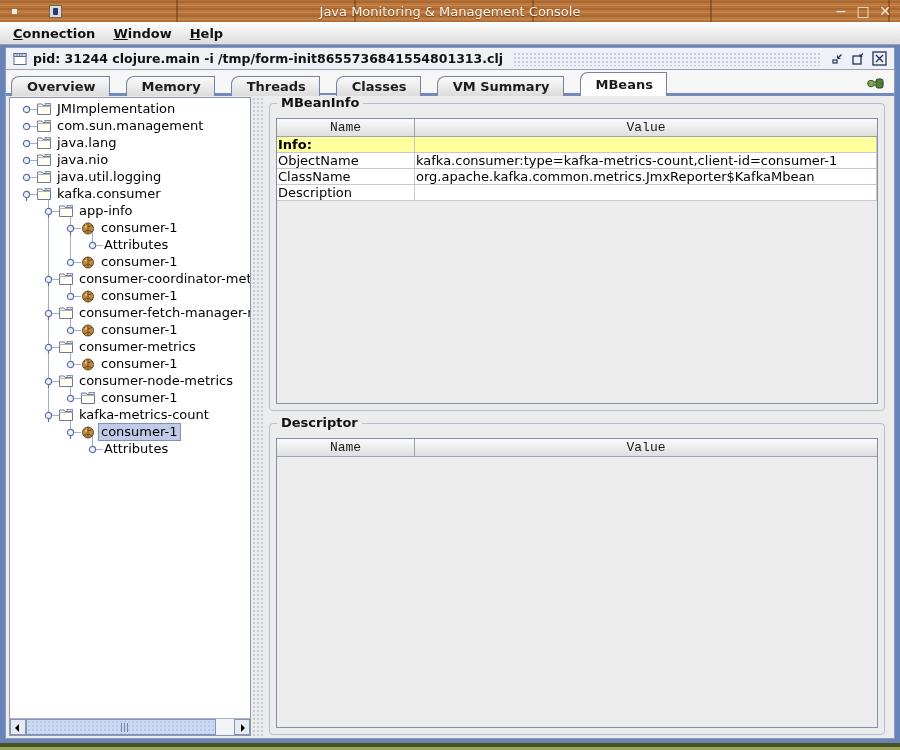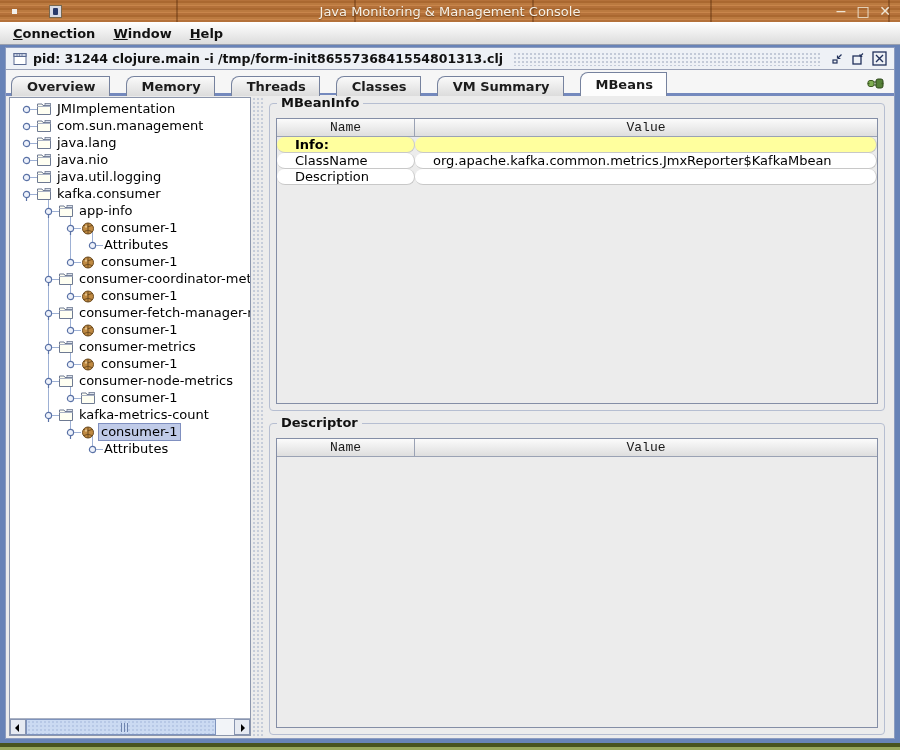--- a/index.html
+++ b/index.html
@@ -84,21 +84,21 @@
   .fs-descriptor { top:326px; height:312px; }
   .legend { position:absolute; top:-9px; left:7px; background:#ececec; padding:0 4px; font-weight:bold; font-size:13px; color:#111; }
 
   .scrollpane { position:absolute; left:6px; right:6px; top:14px; bottom:6px; border:1px solid #848ea6; background:#ececec; overflow:hidden; }
   .thead { display:grid; grid-template-columns:138px 1fr; height:18px; }
   .th { background:linear-gradient(#fbfbfb,#dedede); border-right:1px solid #9aa2b4; border-bottom:1px solid #9aa2b4;
     text-align:center; line-height:17px; font-size:13px; color:#1a1a1a;font-family:Liberation Mono, monospace; }
   .th:last-child { border-right:none; }
   .trow { display:grid; grid-template-columns:138px 1fr; height:16px; }
   .td { background:#fff; border-right:1px solid #c8c8c8; border-bottom:1px solid #c8c8c8;
-    line-height:15px; padding:0 18px; white-space:nowrap; overflow:hidden; font-size:13px; color:#000;border-radius:8px; }
+    line-height:15px; padding:0 1px; white-space:nowrap; overflow:hidden; font-size:13px; color:#000; }
   .trow.section .td { background:#ffff9e; }
   .trow.section .td.name { font-weight:bold; }
 </style>
 </head>
 <body>
 
 <div class="titlebar">
   <div class="title-dot"></div>
   <div class="app-icon"></div>
   <div class="title-text">Java Monitoring &amp; Management Console</div>
@@ -475,20 +475,24 @@
           <div class="thead">
             <div class="th">Name</div>
             <div class="th">Value</div>
           </div>
           <div id="mbeaninfo-rows">
               <div class="trow section">
                 <div class="td name">Info:</div>
                 <div class="td value"></div>
               </div>
               <div class="trow">
+                <div class="td name">ObjectName</div>
+                <div class="td value">kafka.consumer:type=kafka-metrics-count,client-id=consumer-1</div>
+              </div>
+              <div class="trow">
                 <div class="td name">ClassName</div>
                 <div class="td value">org.apache.kafka.common.metrics.JmxReporter$KafkaMbean</div>
               </div>
               <div class="trow">
                 <div class="td name">Description</div>
                 <div class="td value"></div>
               </div>
             </div>
         </div>
       </div>

